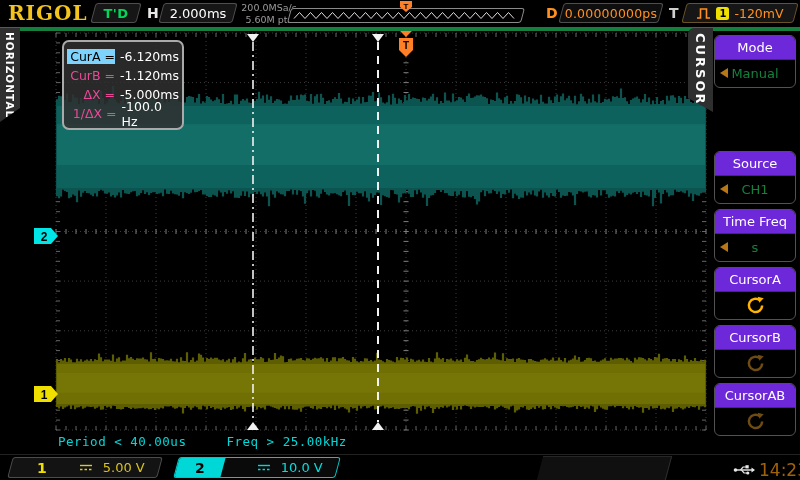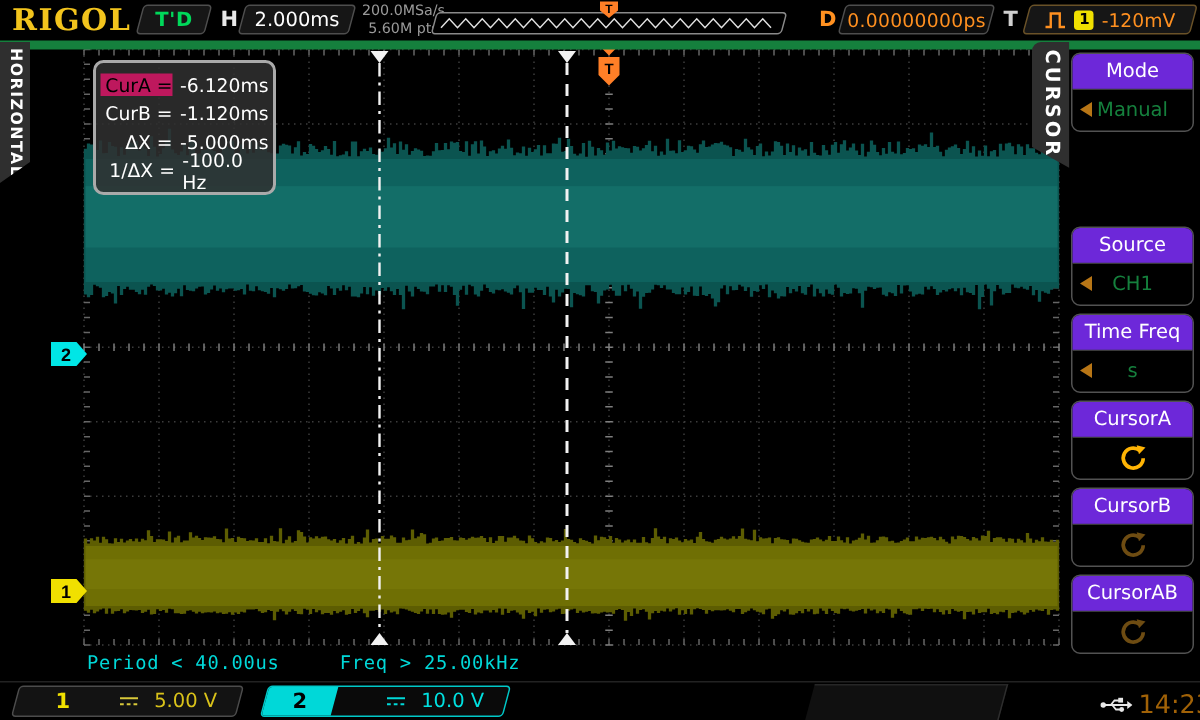--- a/index.html
+++ b/index.html
@@ -1,19 +1,19 @@
 <!DOCTYPE html>
 <html><head>
 <meta charset="utf-8">
 <style>
   html,body{margin:0;padding:0;background:#000;}
   .screen{position:relative;width:800px;height:480px;background:#000;overflow:hidden;
           font-family:"DejaVu Sans",sans-serif;-webkit-font-smoothing:antialiased;}
   
-  .topbar{position:absolute;left:0;top:0;width:800px;height:27px;border-bottom:6px solid #15803d;z-index:3;}
+  .topbar{position:absolute;left:0;top:0;width:800px;height:27px;border-bottom:4px solid #15803d;z-index:3;}
   .logo{position:absolute;left:8px;top:1px;font-family:"DejaVu Serif",serif;font-weight:bold;
         font-size:20px;color:#f2c41d;letter-spacing:1px;}
   .skewbox{position:absolute;transform:skewX(-15deg);border:1px solid #4e4e4e;background:#161616;border-radius:3px;box-sizing:border-box;}
   .skewbox .inner{transform:skewX(15deg);width:100%;height:100%;display:flex;align-items:center;justify-content:center;gap:5px;}
   .td-badge{left:93px;top:3px;width:46px;height:20px;}
   .td-badge .inner{color:#00d85a;font-weight:bold;font-size:13px;letter-spacing:.5px;}
   .h-label{position:absolute;left:147px;top:5px;color:#e8e8e8;font-weight:bold;font-size:14px;}
   .tb-badge{left:161px;top:3px;width:74px;height:20px;}
   .tb-badge .inner{color:#fff;font-size:13px;}
   .srate{position:absolute;left:240px;top:2px;width:58px;text-align:center;color:#9a9a9a;
@@ -50,22 +50,22 @@
          border-bottom:5px solid transparent;border-right:8px solid #b87616;}
   .selbox{border:1px solid #a06818;width:64px;height:21px;display:flex;align-items:center;justify-content:center;
           font-family:"DejaVu Serif",serif;font-size:14px;}
   .knob-bright{color:#ffb404;}
   .knob-dim{color:#6e4c12;}
   
   #plot{position:absolute;left:0;top:0;z-index:1;pointer-events:none;}
   .cursor-info{position:absolute;left:62px;top:40px;width:122px;z-index:5;box-sizing:border-box;
                border:2px solid #aaa;border-radius:7px;background:rgba(48,48,48,.85);padding:5px 3px;}
   .ci-row{display:flex;height:19px;align-items:center;}
-  .ci-label{width:52px;text-align:right;color:#ffffff;font-size:12.5px;white-space:pre;}
-  .ci-label.hl{background:#be185d;color:#000;}
+  .ci-label{width:52px;text-align:right;color:#ec4899;font-size:12.5px;white-space:pre;}
+  .ci-label.hl{background:#7dd3fc;color:#000;}
   .ci-val{margin-left:5px;color:#fff;font-size:12.5px;}
   .meas{position:absolute;left:58px;top:434px;z-index:4;font-family:"DejaVu Sans Mono",monospace;
         font-size:12.5px;color:#00d8d8;letter-spacing:.5px;}
   .meas .freq{margin-left:32px;}
   
   .footer{position:absolute;left:0;top:454px;width:800px;height:26px;border-top:1px solid #222;background:#000;z-index:3;}
   .chbadge{position:absolute;top:2px;height:21px;transform:skewX(-15deg);border:1px solid #4c4c4c;
            background:#131313;border-radius:3px;box-sizing:border-box;}
   .chbadge .inner{transform:skewX(15deg);height:100%;display:flex;align-items:center;}
   .ch1-badge{left:10px;width:150px;}

